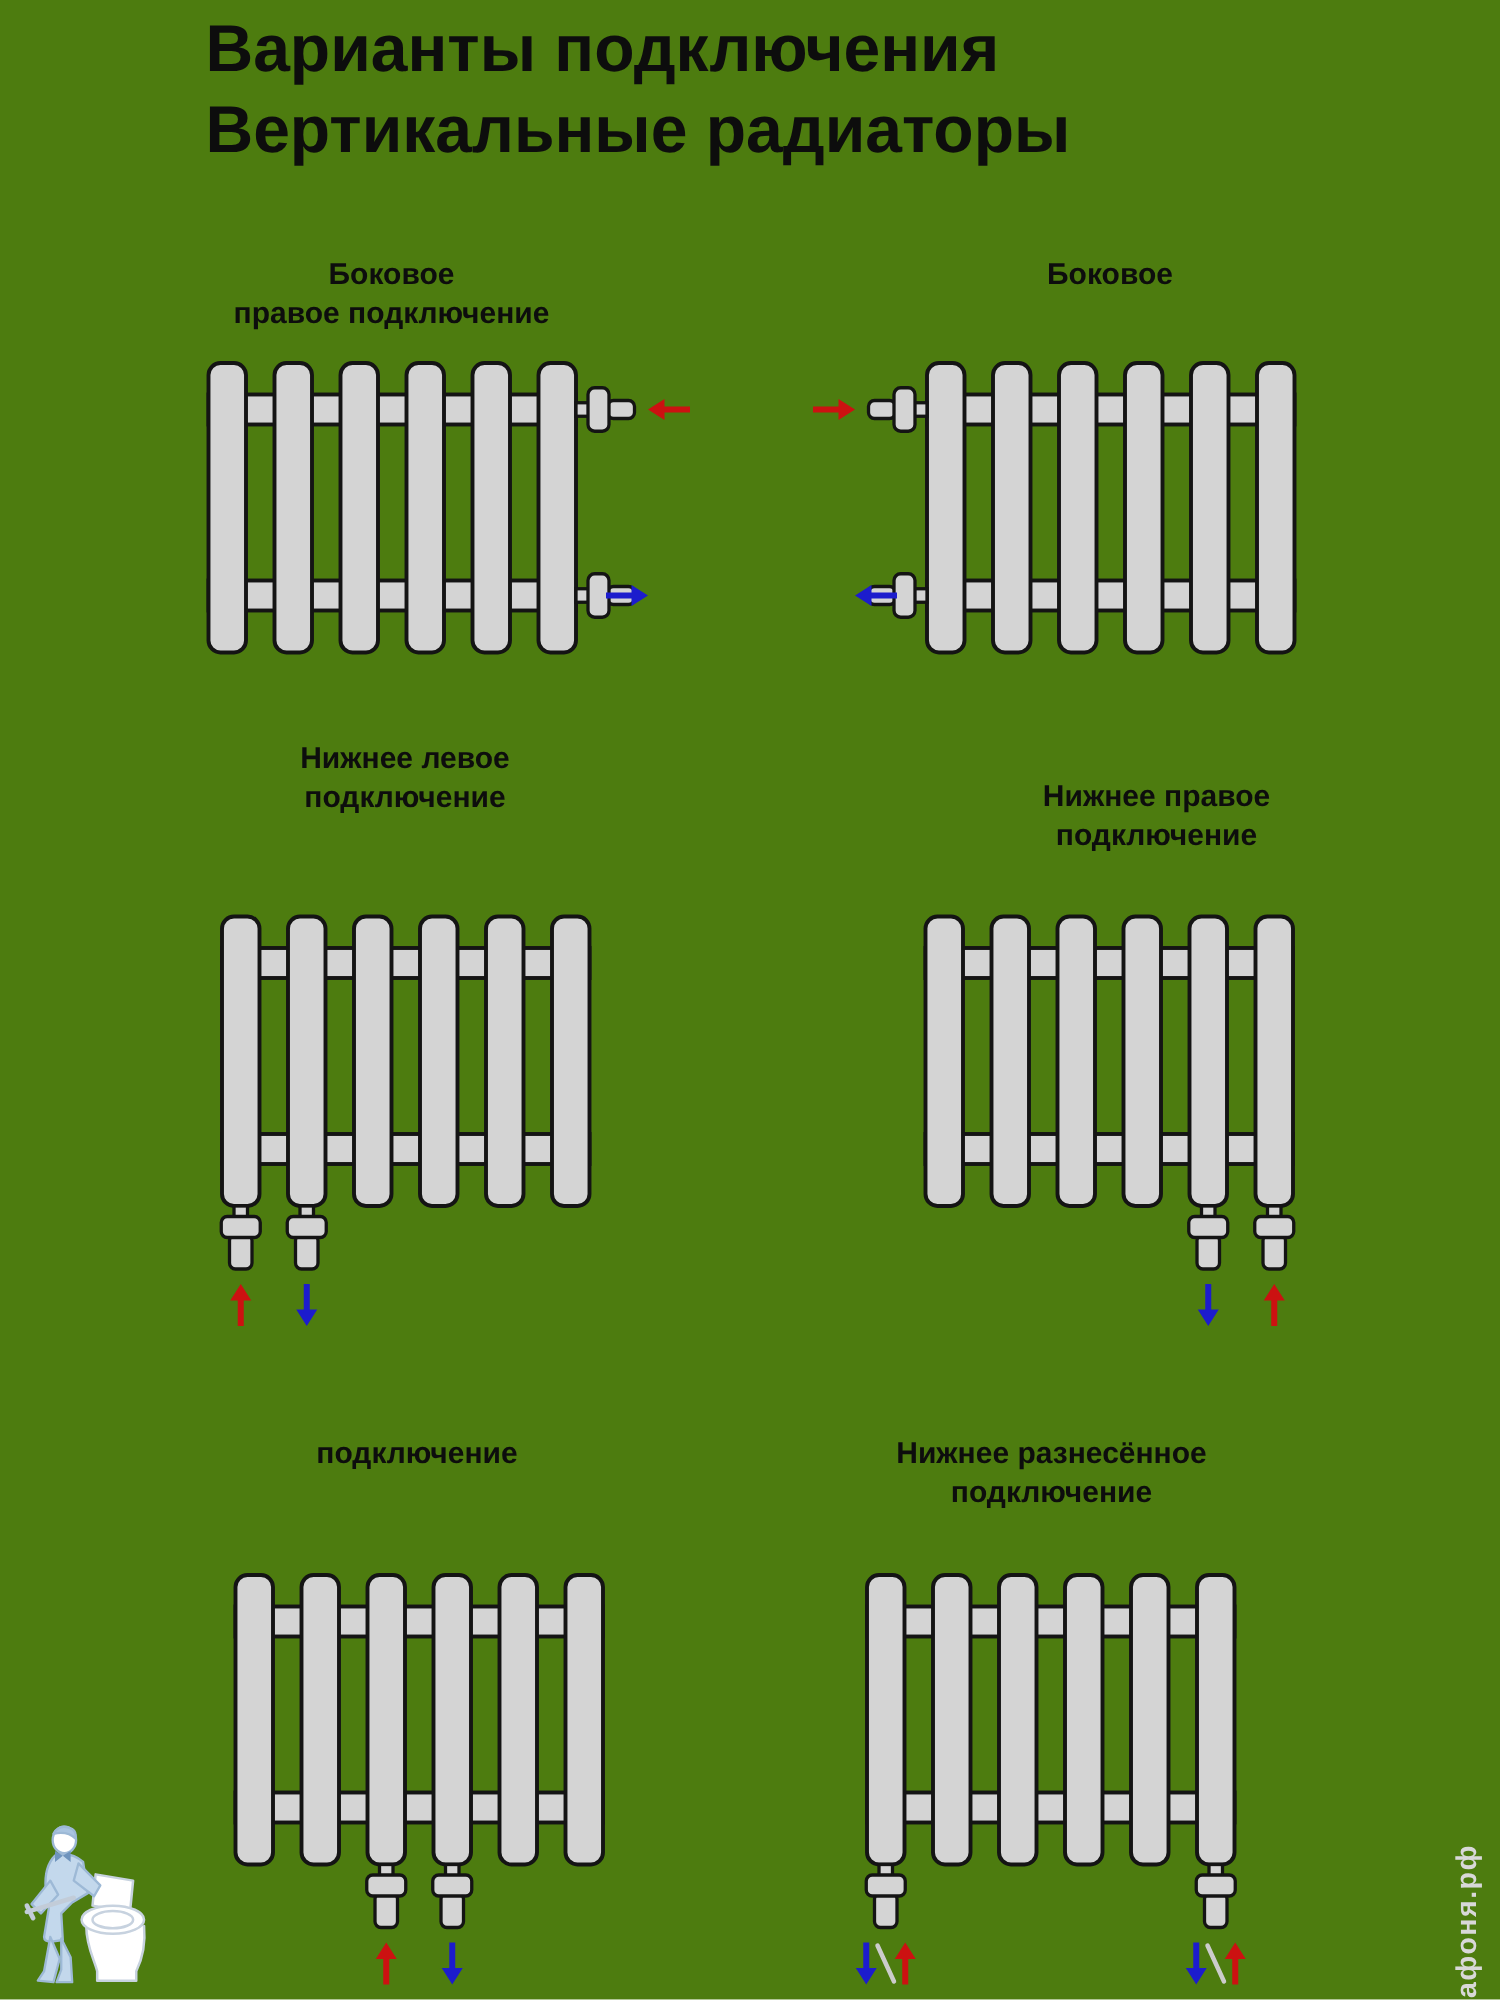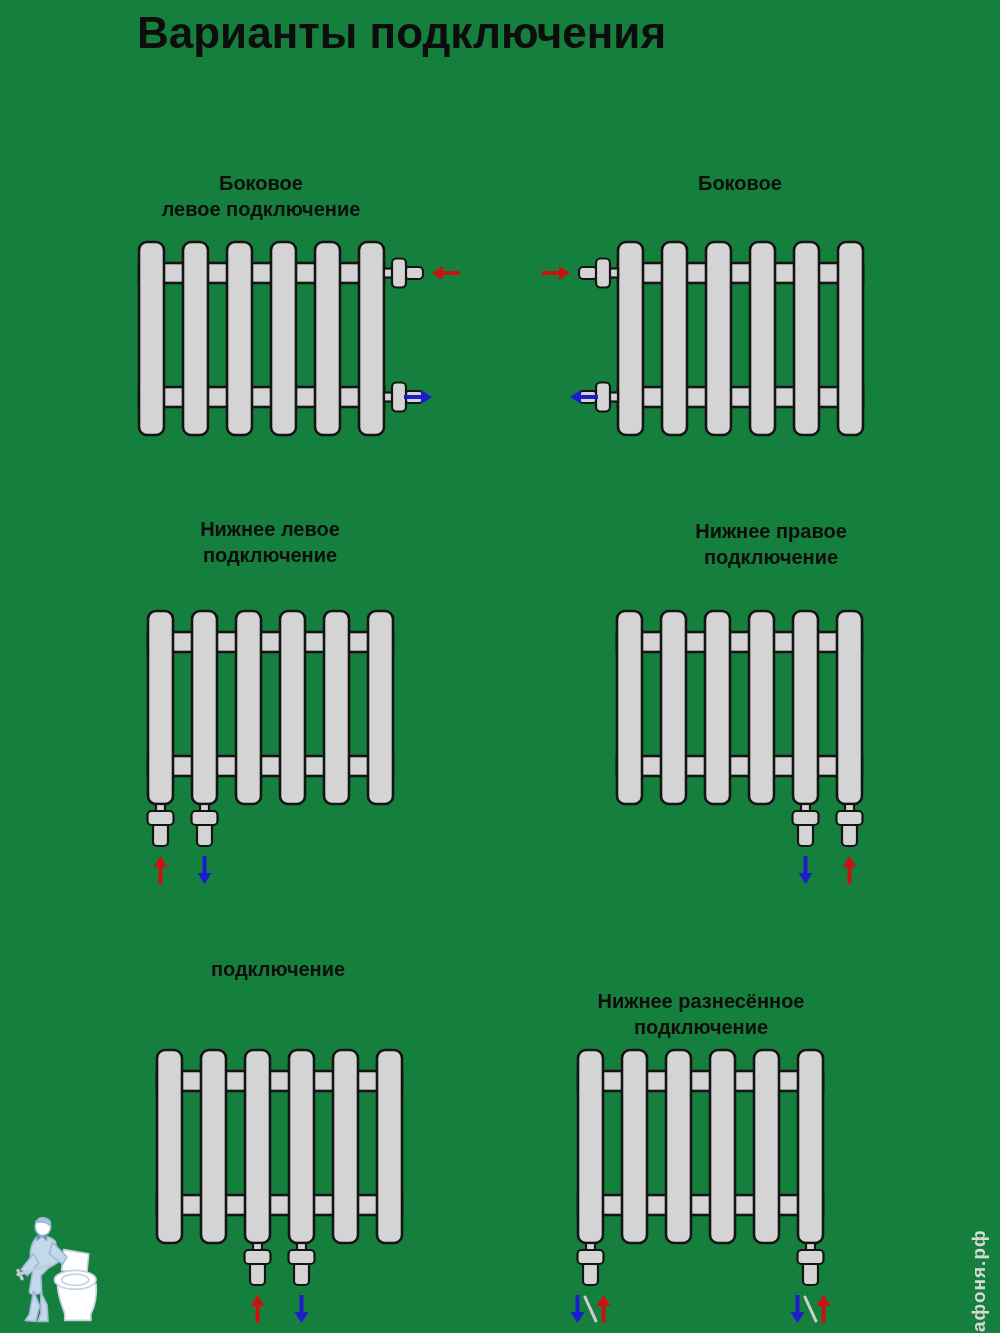--- a/index.html
+++ b/index.html
@@ -1,57 +1,58 @@
 <!DOCTYPE html>
 <html><head>
 <meta charset="utf-8">
 <style>
   html,body{margin:0;padding:0;background:#fff;}
-  .page{position:relative;width:1000px;height:1333px;background:#15803d;overflow:hidden;
+  .page{position:relative;width:1000px;height:1333px;background:#4d7c0f;overflow:hidden;
         font-family:"Liberation Sans", sans-serif;}
   .title{position:absolute;left:137px;top:6px;margin:0;font-size:44px;line-height:54px;
          font-weight:700;color:#0d0d0d;letter-spacing:0;}
   .title span{display:block;}
   .cap{position:absolute;width:300px;text-align:center;font-size:20px;line-height:26px;
        font-weight:700;color:#0d0d0d;}
   .cap span{display:block;}
   #diagram{position:absolute;left:0;top:0;}
   #plumber{position:absolute;left:5px;top:1210px;}
   .site-text{position:absolute;left:968px;top:1332px;transform:rotate(-90deg);
              transform-origin:top left;font-size:19px;font-weight:700;color:#d8d8d8;
              letter-spacing:1px;white-space:nowrap;}
 </style>
 </head>
 <body>
 
 <div class="page">
 
   <h1 class="title">
     <span>Варианты подключения</span>
+    <span>Вертикальные радиаторы</span>
   </h1>
 
   <div class="cap" style="left:111px;top:170px">
     <span>Боковое</span>
-    <span>левое подключение</span>
+    <span>правое подключение</span>
   </div>
   <div class="cap" style="left:590px;top:170px">
     <span>Боковое</span>
   </div>
-  <div class="cap" style="left:120px;top:516px">
+  <div class="cap" style="left:120px;top:493px">
     <span>Нижнее левое</span>
     <span>подключение</span>
   </div>
   <div class="cap" style="left:621px;top:518px">
     <span>Нижнее правое</span>
     <span>подключение</span>
   </div>
   <div class="cap" style="left:128px;top:956px">
     <span>подключение</span>
   </div>
-  <div class="cap" style="left:551px;top:988px">
+  <div class="cap" style="left:551px;top:956px">
     <span>Нижнее разнесённое</span>
     <span>подключение</span>
   </div>
 
   <svg id="diagram" width="1000" height="1333" viewBox="0 0 1000 1333">
       <g>
         <rect x="139" y="263" width="245" height="20" fill="#d4d4d4" stroke="#141414" stroke-width="2.6"></rect>
         <rect x="139" y="387" width="245" height="20" fill="#d4d4d4" stroke="#141414" stroke-width="2.6"></rect>
         <rect x="139" y="242" width="25" height="193" rx="8" fill="#d4d4d4" stroke="#141414" stroke-width="2.6"></rect>
         <rect x="183" y="242" width="25" height="193" rx="8" fill="#d4d4d4" stroke="#141414" stroke-width="2.6"></rect>

